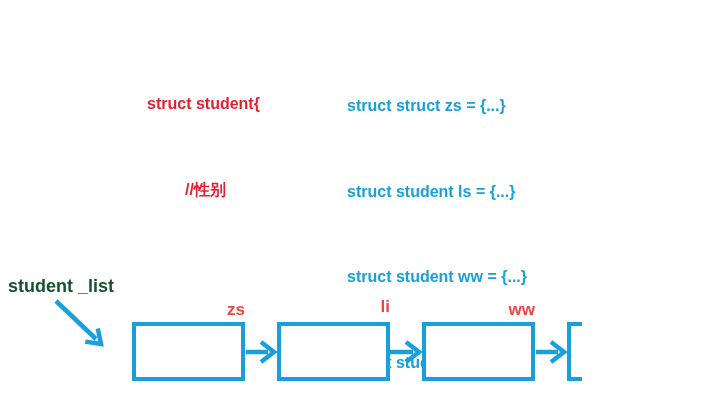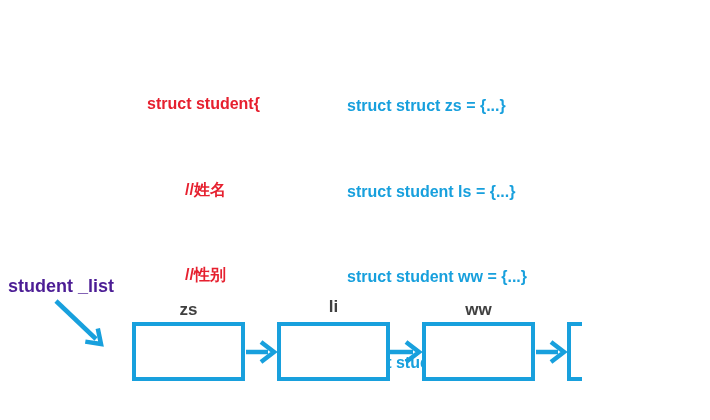--- a/index.html
+++ b/index.html
@@ -10,43 +10,42 @@
     font-family:"Liberation Sans","DejaVu Sans",sans-serif;
     font-weight:bold;
   }
   .code-block { position:absolute; font-size:16px; line-height:28.5px; white-space:pre; }
   .struct-block { left:147px; top:33px; color:#e6202f; }
   .decl-block  { left:347px; top:35px; color:#18a0dd; }
   .line { display:block; }
   .indent-comment { padding-left:38px; }
   .pointer-label {
     position:absolute; left:8px; top:276px;
-    color:#4c1d95; font-size:18px; line-height:20px;
+    color:#14532d; font-size:18px; line-height:20px;
   }
   .node-box {
     position:absolute; top:322px; width:113px; height:59px;
     border:4px solid #18a0dd; background:#ffffff;
   }
   .node-label {
-    position:absolute; top:300px; width:113px; text-align:center;
-    color:#404040; font-size:17px; line-height:20px;
+    position:absolute; top:300px; width:113px; text-align:right;
+    color:#ef4444; font-size:17px; line-height:20px;
   }
   .arrow-layer { position:absolute; left:0; top:0; width:710px; height:420px; }
   .arrow-layer line, .arrow-layer polyline {
     stroke:#18a0dd; stroke-width:4.5; fill:none; stroke-linejoin:miter;
   }
 </style>
 </head>
 <body>
 
 <div class="canvas">
 
   <div class="code-block struct-block">
     <span class="line">struct student{</span>
-    <span class="line indent-comment">//姓名</span>
     <span class="line indent-comment">//性别</span>
     
     
     
     
     
   </div>
 
   <div class="code-block decl-block">
     <span class="line">struct struct zs = {...}</span>

